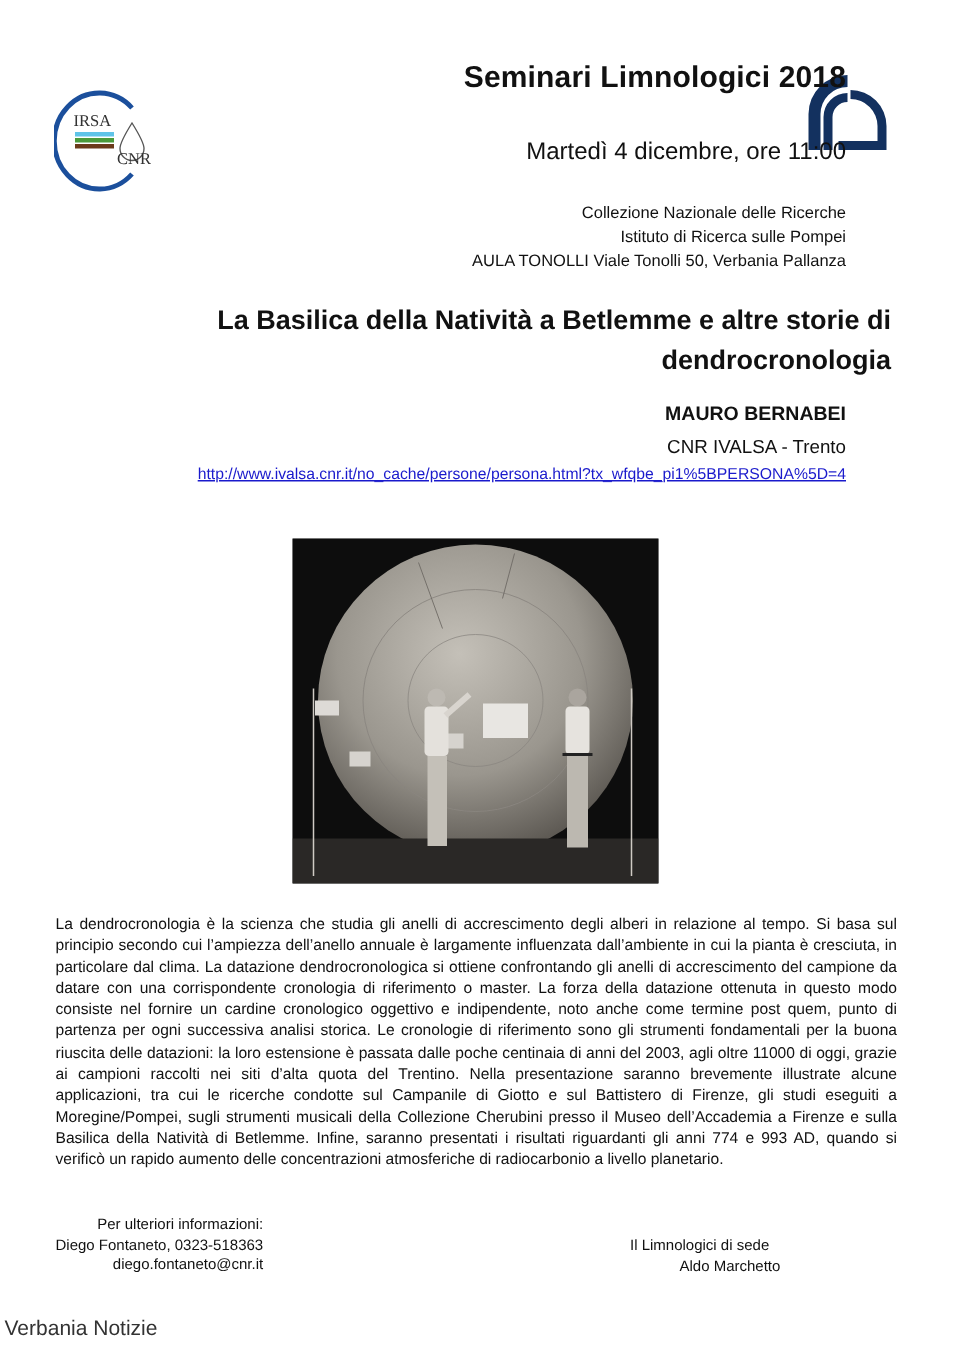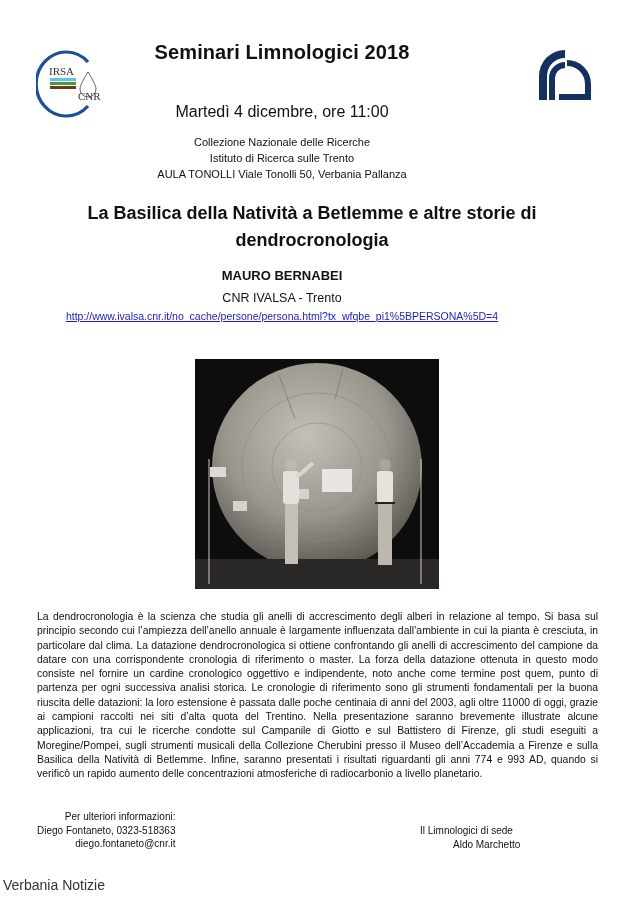--- a/index.html
+++ b/index.html
@@ -1,39 +1,39 @@
 <!DOCTYPE html>
 <html><head>
 <meta charset="utf-8">
 <style>
   html, body { margin:0; padding:0; background:#ffffff; }
   body { width:636px; height:900px; position:relative; overflow:hidden;
          font-family:"Liberation Sans", "DejaVu Sans", sans-serif; color:#111; }
   .abs { position:absolute; }
-  .center { left:0; width:564px; text-align:center; }
+  .center { left:0; width:564px; text-align:right; }
   #title { top:41px; font-size:20px; font-weight:bold; letter-spacing:0.1px; }
-  #date { top:103px; font-size:16px; }
+  #date { top:93px; font-size:16px; }
   .inst { font-size:11px; line-height:16px; }
   #inst { top:134px; }
   #talk-title { top:200px; font-size:18px; font-weight:bold; line-height:27px;padding-left:30px; }
   #speaker { top:268px; font-size:13px; font-weight:bold; }
   #affil { top:291px; font-size:12.5px; }
   #link { top:310px; font-size:10.5px; color:#1a1acc; text-decoration:underline; }
   #photo { left:195px; top:359px; width:244px; height:230px; background:#0b0b0b; overflow:hidden; }
   #abstract { left:37px; top:610px; width:561px; font-size:10.4px; line-height:14.3px; text-align:justify; }
   #contact { left:37px; top:810px; font-size:10px; line-height:13.5px;text-align:right; }
   #resp { left:420px; top:824px; font-size:10px; line-height:13.5px; }
   #resp .name { display:block; padding-left:33px; }
   #watermark { left:3px; top:877px; font-size:14px; color:#333; font-weight:300; }
   a { color:inherit; }
 </style>
 </head>
 <body>
 
-<div class="abs" style="left:36px;top:48px;width:64px;height:72px;">
+<div class="abs" style="left:36px;top:58px;width:64px;height:72px;">
   <svg width="64" height="72" viewBox="0 0 64 72">
     <path d="M52 14 A30 32 0 1 0 52 58" fill="none" stroke="#1b4f9c" stroke-width="3.2"></path>
     <path d="M52 24 C47 32 44 38 44 41 A8 8 0 0 0 60 41 C60 38 57 32 52 24 Z" fill="#fff" stroke="#555" stroke-width="0.9"></path>
     <rect x="14" y="30" width="26" height="3" fill="#5fc4e8"></rect>
     <rect x="14" y="34" width="26" height="3" fill="#4a9a3a"></rect>
     <rect x="14" y="38" width="26" height="3" fill="#6b3a1a"></rect>
   </svg>
   <span class="abs" style="left:13px;top:17px;font-family:'Liberation Serif',serif;font-size:11px;color:#333;">IRSA</span>
   <span class="abs" style="left:14px;top:42px;font-family:'Liberation Serif',serif;font-size:11px;color:#333;margin-left:28px;">CNR</span>
 </div>
@@ -44,21 +44,21 @@
     <path d="M30 16 A16 16 0 0 0 14 32 L14 54 L20 54 L20 32 A10 10 0 0 1 30 22 Z" fill="#13315f"></path>
     <path d="M32 14 A24 24 0 0 1 56 38 L56 54 L24 54 L24 48 L50 48 L50 38 A18 18 0 0 0 32 20 Z" fill="#13315f"></path>
   </svg>
 </div>
 
 <div id="title" class="abs center">Seminari Limnologici 2018</div>
 <div id="date" class="abs center">Martedì 4 dicembre, ore 11:00</div>
 
 <div id="inst" class="abs center inst">
   <div>Collezione Nazionale delle Ricerche</div>
-  <div>Istituto di Ricerca sulle Trento</div>
+  <div>Istituto di Ricerca sulle Pompei</div>
   <div>AULA TONOLLI Viale Tonolli 50, Verbania Pallanza</div>
 </div>
 
 <div id="talk-title" class="abs center">
   <div>La Basilica della Natività a Betlemme e altre storie di</div>
   <div>dendrocronologia</div>
 </div>
 
 <div id="speaker" class="abs center">MAURO BERNABEI</div>
 <div id="affil" class="abs center">CNR IVALSA - Trento</div>

